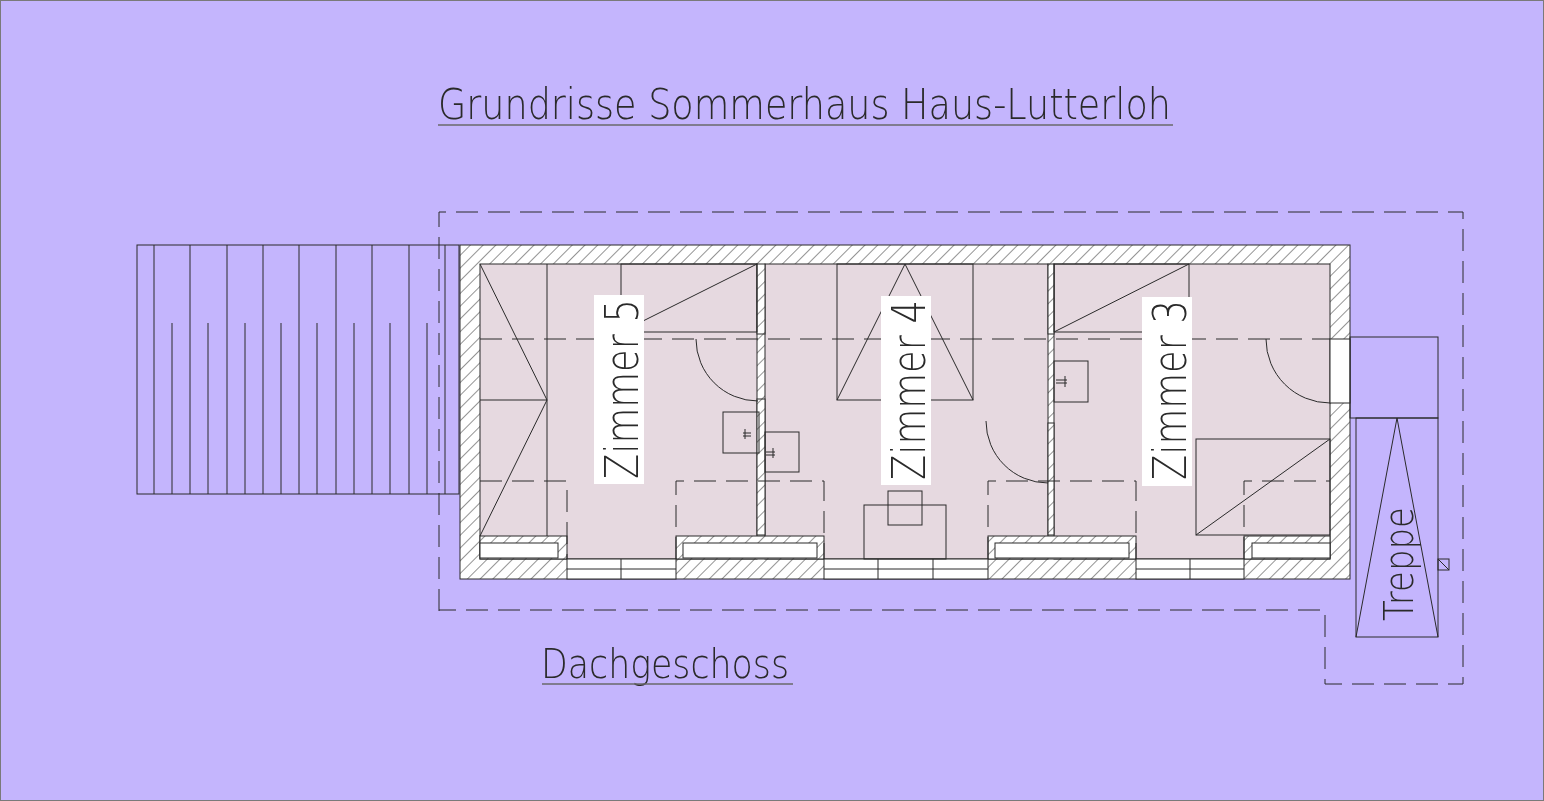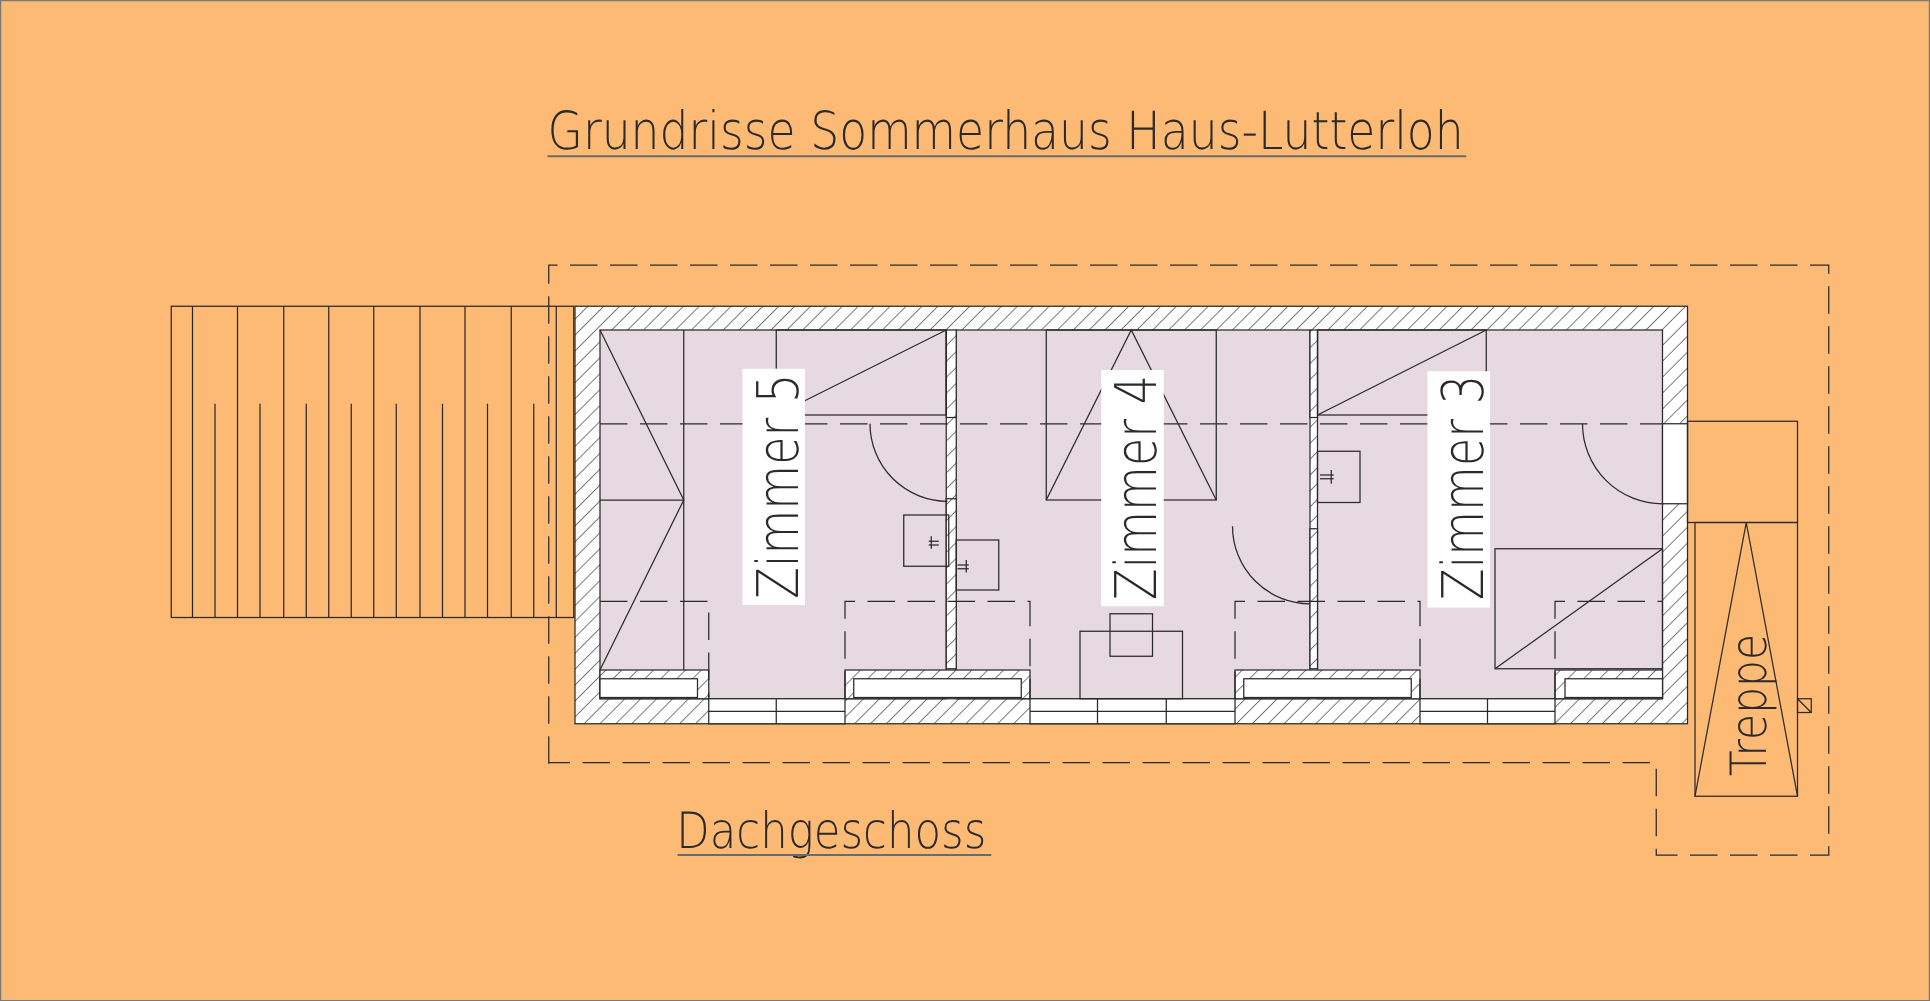--- a/index.html
+++ b/index.html
@@ -1,19 +1,19 @@
 <!DOCTYPE html>
 <html><head>
 <meta charset="utf-8">
 <style>
   html, body { margin: 0; padding: 0; background: #ffffff; }
   body { width: 1544px; height: 801px; overflow: hidden; }
   #sheet {
     position: absolute; left: 0; top: 0; width: 1542px; height: 799px;
-    border: 1px solid #7a7a7a; background: #fdba74;
+    border: 1px solid #7a7a7a; background: #c4b5fd;
   }
   svg { position: absolute; left: 0; top: 0; }
   .ln { stroke: #2a2a2a; stroke-width: 1; fill: none; }
   .dash { stroke: #2a2a2a; stroke-width: 1; fill: none; stroke-dasharray: 22 10; }
   .room { fill: #e6d9e0; stroke: #2a2a2a; stroke-width: 1; }
   .wall { fill: url(#hatch); stroke: #2a2a2a; stroke-width: 1; }
   .win { fill: #ffffff; stroke: #2a2a2a; stroke-width: 1; }
   .cadtext {
     font-family: "DejaVu Sans", sans-serif; font-weight: 200; fill: #2a2a2a;
   }

